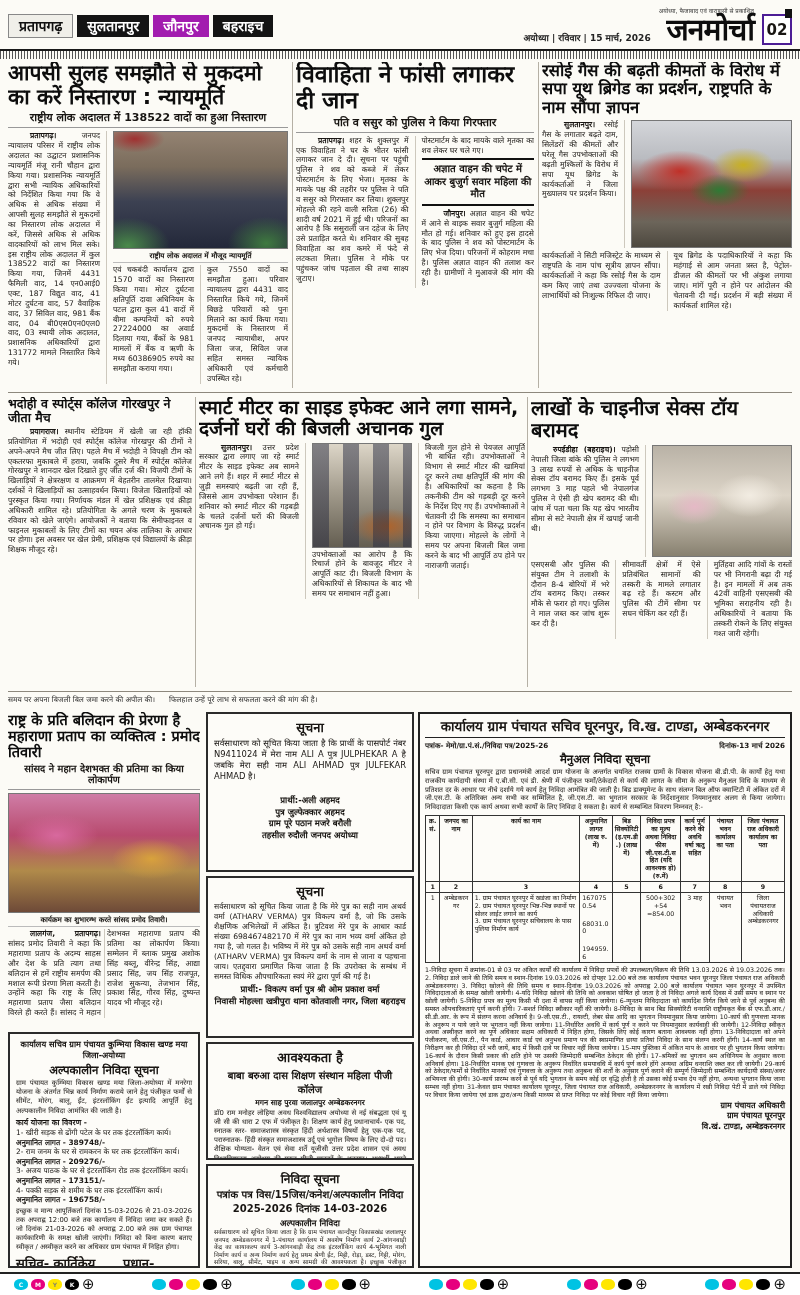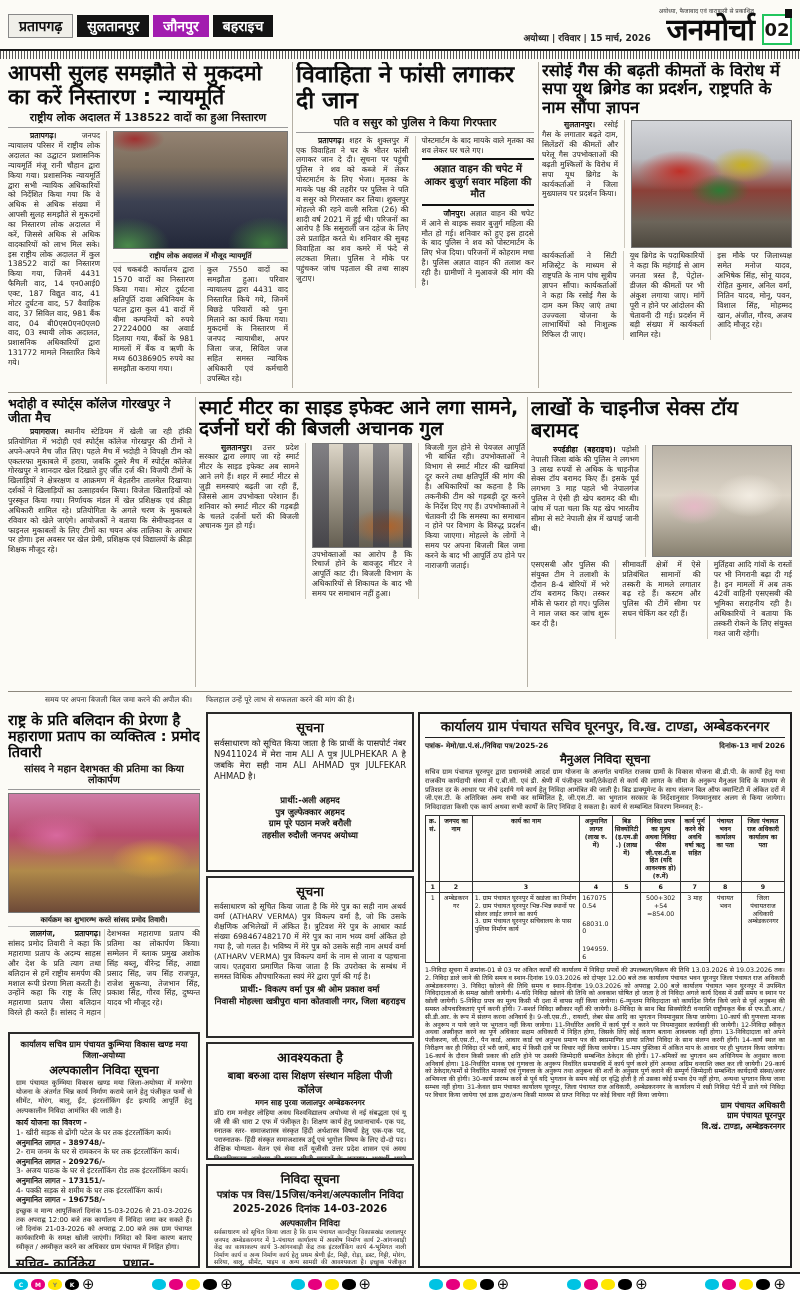--- a/index.html
+++ b/index.html
@@ -15,21 +15,21 @@
   .region{font-weight:bold;font-size:14px;padding:3px 10px;line-height:1.2;white-space:nowrap;}
   .r-light{background:#f0efe9;color:#111;border:1px solid #888;}
   .r-dark{background:#141414;color:#fff;}
   .r-gray{background:#a21caf;color:#fff;}
   .mast-right{display:flex;align-items:flex-end;gap:8px;}
   .mast-meta{text-align:right;}
   .edition{font-size:9px;font-weight:bold;color:#222;margin-bottom:1px;}
   .logo-wrap{text-align:right;}
   .tagline{font-size:6px;color:#333;text-align:right;}
   .paper-name{font-size:30px;font-weight:800;letter-spacing:-1px;line-height:1;color:#0d0d0d;}
-  .page-box{position:relative;width:26px;height:27px;border:2px solid #22c55e;display:flex;align-items:center;justify-content:center;font-size:18px;font-weight:bold;background:#fff;}
+  .page-box{position:relative;width:26px;height:27px;border:2px solid #4c1d95;display:flex;align-items:center;justify-content:center;font-size:15px;font-weight:bold;background:#fff;}
   .page-flag{position:absolute;top:-7px;right:-2px;width:7px;height:9px;background:#111;}
   .hatchbar{position:absolute;left:0;right:0;top:49px;height:8px;border-top:2px solid #1a1a1a;
     background:repeating-linear-gradient(90deg,#555 0 1px,transparent 1px 3px);}
   
   .sec{position:absolute;overflow:hidden;}
   .hl{font-weight:800;text-align:left;color:#0d0d0d;margin:0 0 2px 0;line-height:1.12;}
   .hl-xl{font-size:21px;}
   .hl-xxl{font-size:23px;}
   .hl-lg{font-size:16.5px;}
   .hl-md{font-size:19px;}
@@ -180,21 +180,20 @@
         <span class="dateline">सुलतानपुर।</span>
         <span>रसोई गैस के लगातार बढ़ते दाम, सिलेंडरों की कीमतों और घरेलू गैस उपभोक्ताओं की बढ़ती मुश्किलों के विरोध में सपा यूथ ब्रिगेड के कार्यकर्ताओं ने जिला मुख्यालय पर प्रदर्शन किया।</span>
       </div>
       <div class="col">
         <figure class="photo ph-protest" style="margin:0;"></figure>
       </div>
     </div>
     <div class="cols" style="margin-top:3px;">
       <div class="col body-txt">कार्यकर्ताओं ने सिटी मजिस्ट्रेट के माध्यम से राष्ट्रपति के नाम पांच सूत्रीय ज्ञापन सौंपा। कार्यकर्ताओं ने कहा कि रसोई गैस के दाम कम किए जाएं तथा उज्ज्वला योजना के लाभार्थियों को निःशुल्क रिफिल दी जाए।</div>
       <div class="col body-txt">यूथ ब्रिगेड के पदाधिकारियों ने कहा कि महंगाई से आम जनता त्रस्त है, पेट्रोल-डीजल की कीमतों पर भी अंकुश लगाया जाए। मांगें पूरी न होने पर आंदोलन की चेतावनी दी गई। प्रदर्शन में बड़ी संख्या में कार्यकर्ता शामिल रहे।</div>
-      <div class="col body-txt">इस मौके पर जिलाध्यक्ष समेत मनोज यादव, अभिषेक सिंह, सोनू यादव, रोहित कुमार, अनिल वर्मा, नितिन यादव, मोनू, पवन, विशाल सिंह, मोहम्मद खान, अंजीत, गौरव, अजय आदि मौजूद रहे।</div>
     </div>
   </section>
 
   <div class="hdiv" style="top:392px;"></div>
 
   <section class="sec" style="left:8px;top:397px;width:184px;height:290px;">
     <h1 class="hl hl-xs">भदोही व स्पोर्ट्स कॉलेज गोरखपुर ने जीता मैच</h1>
     <div class="body-txt" style="margin-top:2px;">
       <span class="dateline">प्रयागराज।</span>
       <span>स्थानीय स्टेडियम में खेली जा रही हॉकी प्रतियोगिता में भदोही एवं स्पोर्ट्स कॉलेज गोरखपुर की टीमों ने अपने-अपने मैच जीत लिए। पहले मैच में भदोही ने विपक्षी टीम को एकतरफा मुकाबले में हराया, जबकि दूसरे मैच में स्पोर्ट्स कॉलेज गोरखपुर ने शानदार खेल दिखाते हुए जीत दर्ज की। विजयी टीमों के खिलाड़ियों ने क्षेत्ररक्षण व आक्रमण में बेहतरीन तालमेल दिखाया। दर्शकों ने खिलाड़ियों का उत्साहवर्धन किया। विजेता खिलाड़ियों को पुरस्कृत किया गया। निर्णायक मंडल में खेल प्रशिक्षक एवं क्रीड़ा अधिकारी शामिल रहे। प्रतियोगिता के अगले चरण के मुकाबले रविवार को खेले जाएंगे। आयोजकों ने बताया कि सेमीफाइनल व फाइनल मुकाबलों के लिए टीमों का चयन अंक तालिका के आधार पर होगा। इस अवसर पर खेल प्रेमी, प्रशिक्षक एवं विद्यालयों के क्रीड़ा शिक्षक मौजूद रहे।</span>
@@ -233,21 +232,21 @@
     </div>
     <div class="cols" style="margin-top:3px;">
       <div class="col body-txt">एसएसबी और पुलिस की संयुक्त टीम ने तलाशी के दौरान 8-4 बोरियों में भरे टॉय बरामद किए। तस्कर मौके से फरार हो गए। पुलिस ने माल जब्त कर जांच शुरू कर दी है।</div>
       <div class="col body-txt">सीमावर्ती क्षेत्रों में ऐसे प्रतिबंधित सामानों की तस्करी के मामले लगातार बढ़ रहे हैं। कस्टम और पुलिस की टीमें सीमा पर सघन चेकिंग कर रही हैं।</div>
       <div class="col body-txt">मुर्तिहवा आदि गांवों के रास्तों पर भी निगरानी बढ़ा दी गई है। इन मामलों में अब तक 42वीं वाहिनी एसएसबी की भूमिका सराहनीय रही है। अधिकारियों ने बताया कि तस्करी रोकने के लिए संयुक्त गश्त जारी रहेगी।</div>
     </div>
   </section>
 
   <div class="hdiv" style="top:691px;"></div>
 
-  <div class="sec spill" style="left:8px;top:695px;width:406px;height:14px;margin-left:37px;">
+  <div class="sec spill" style="left:8px;top:695px;width:406px;height:14px;">
     <span>समय पर अपना बिजली बिल जमा करने की अपील की।</span>
     <span>फिलहाल उन्हें पूरे लाभ से सफलता करने की मांग की है।</span>
   </div>
 
   <section class="sec" style="left:8px;top:712px;width:192px;height:316px;">
     <h1 class="hl hl-sm">राष्ट्र के प्रति बलिदान की प्रेरणा है महाराणा प्रताप का व्यक्तित्व : प्रमोद तिवारी</h1>
     <h2 class="sub" style="font-size:9.8px;">सांसद ने महान देशभक्त की प्रतिमा का किया लोकार्पण</h2>
     <figure class="photo ph-statue" style="margin:0;"></figure>
     <div class="caption">कार्यक्रम का शुभारम्भ करते सांसद प्रमोद तिवारी।</div>
     <div class="body-txt" style="margin-top:2px;column-count:2;column-gap:6px;column-rule:1px solid #cdc8bd;">

